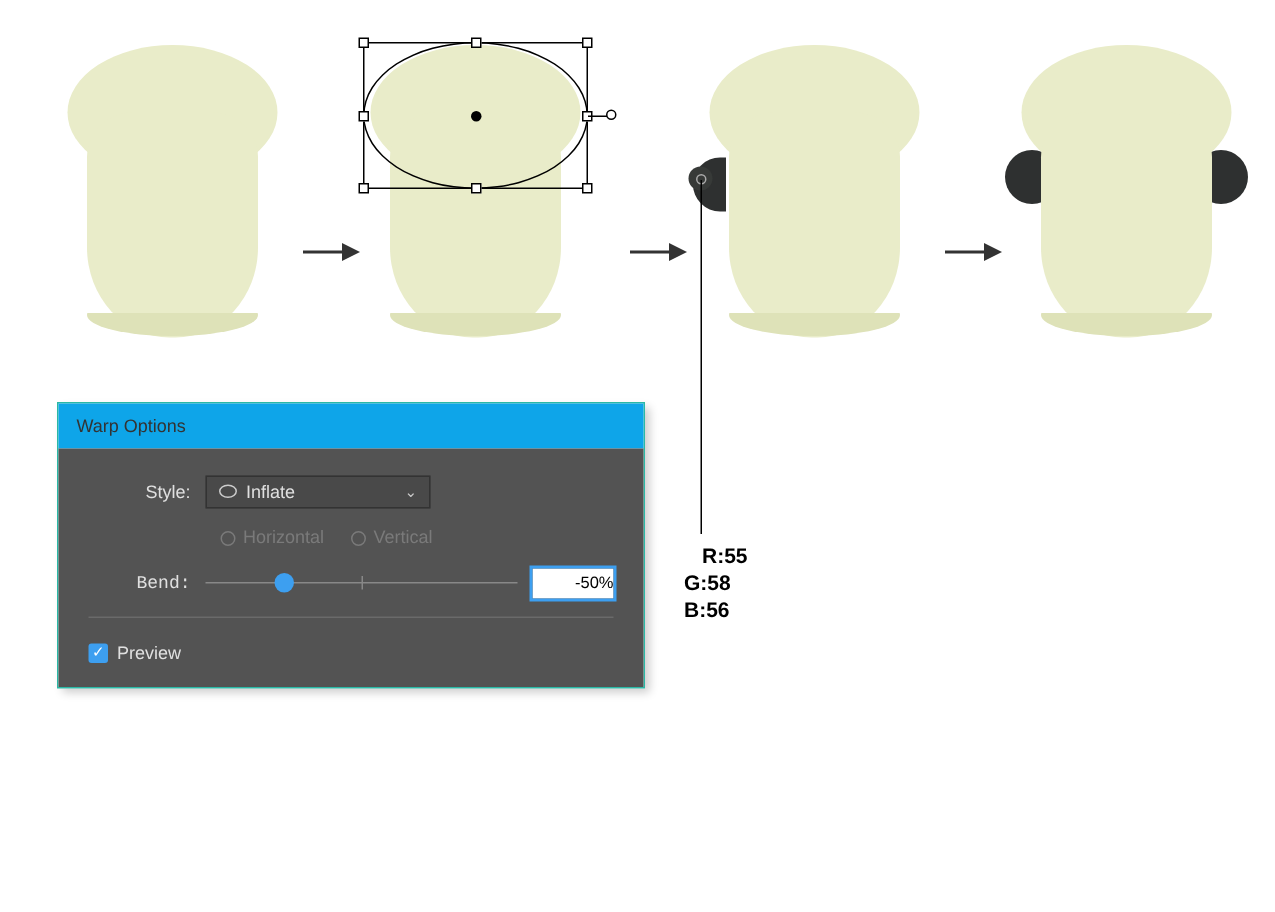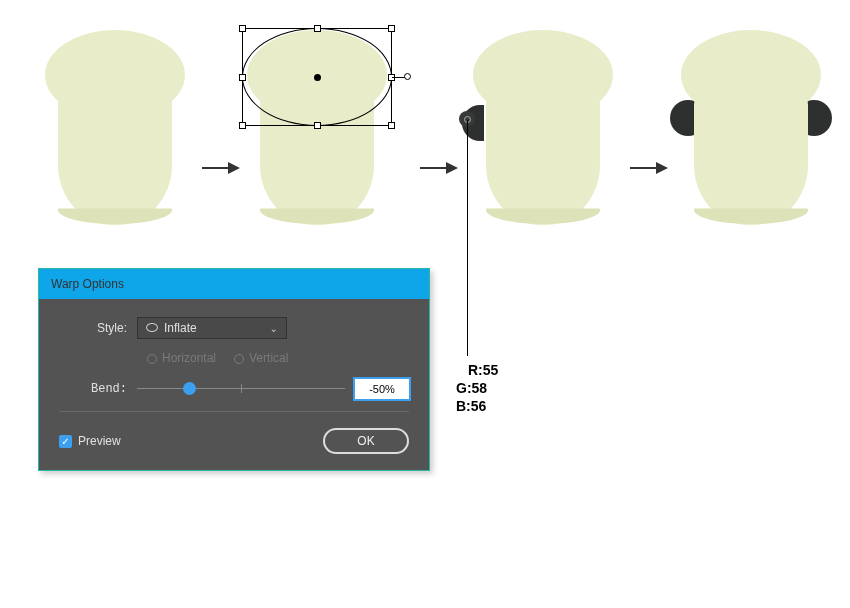--- a/index.html
+++ b/index.html
@@ -204,20 +204,21 @@
     color: #eee;
     text-align: center;
     line-height: 20px;
     margin-left: 10px;
     font-size: 11px;
   }
   .val-box.focused {
     background: #fff;
     color: #000;
     outline: 2px solid #3d9ff0;
+    text-align: right;
   }
   .section-label {
     color: #bbb;
     font-size: 12px;
     margin: 6px 0 10px 18px;
   }
   .divider {
     border: none;
     border-top: 1px solid #6a6a6a;
     margin: 6px 0 14px 0;
@@ -395,18 +396,17 @@
 
 
     <hr class="divider">
 
     <div class="footer">
       <div class="check-wrap">
         <div class="checkbox">✓</div>
         <span>Preview</span>
       </div>
       <div class="btn-group">
-        <div class="pill-btn primary">OK</div>
       </div>
     </div>
 
   </div>
 </div>
 
 </body></html>

